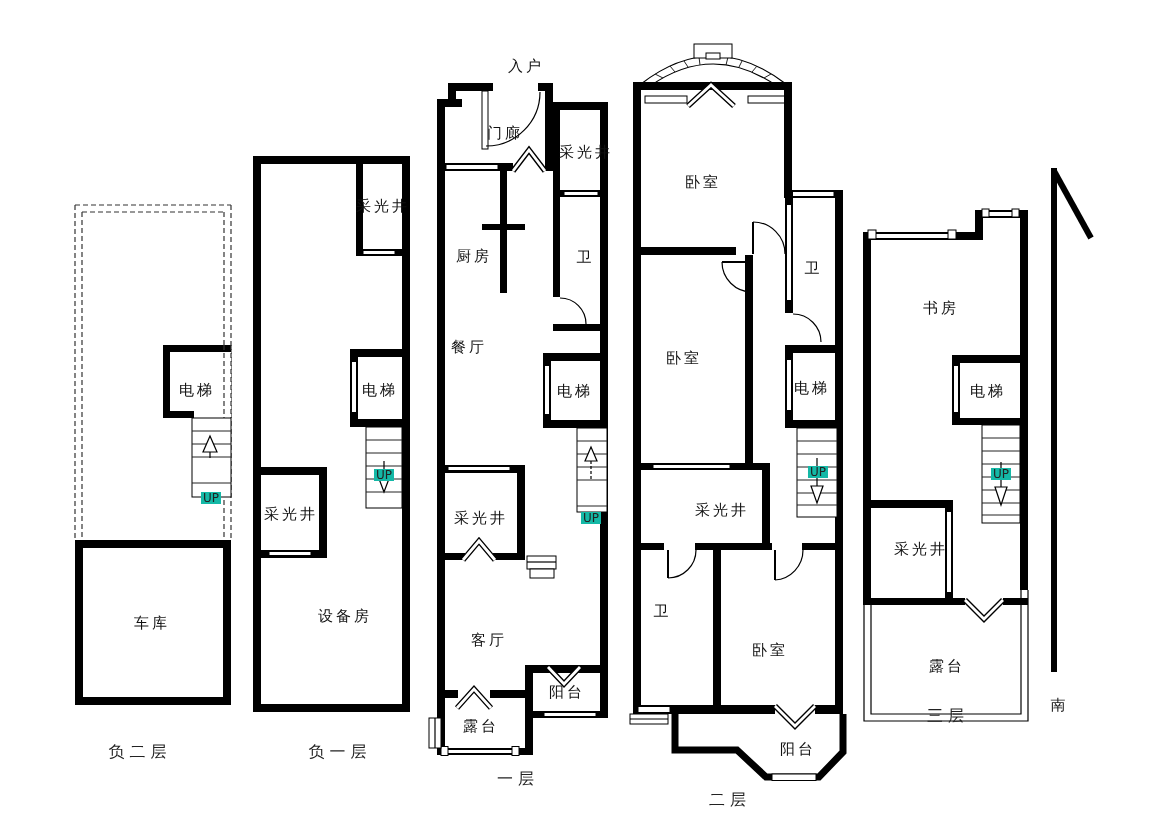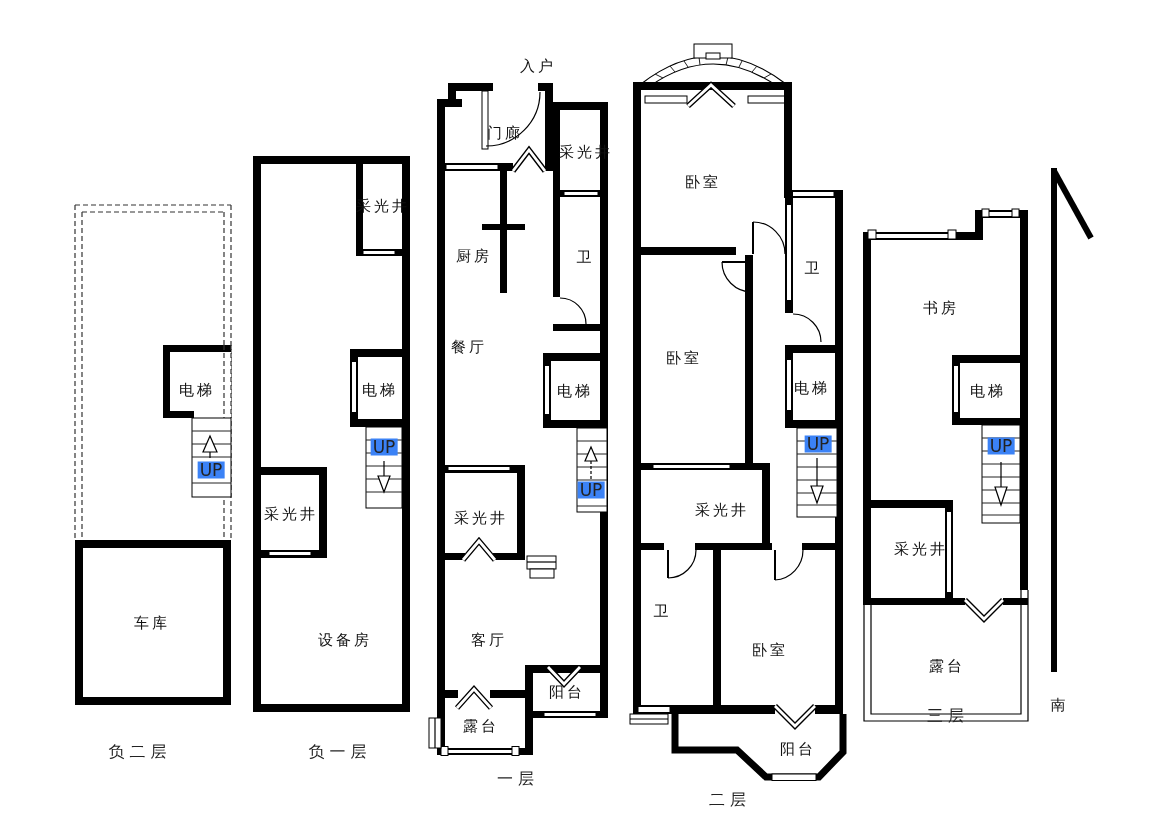--- a/index.html
+++ b/index.html
@@ -16,21 +16,21 @@
   .chev-w{stroke:#fff;stroke-width:2.8;fill:none;stroke-linecap:butt;stroke-linejoin:miter;}
   .door{stroke:#000;stroke-width:1.2;fill:none;}
   .leaf{stroke:#000;stroke-width:2;fill:none;}
   .wr{fill:#fff;}
   .arrowhead{fill:#fff;stroke:#000;stroke-width:1.2;}
   .tail{stroke:#000;stroke-width:1.2;fill:none;}
   .tail.dashed{stroke-dasharray:3 2;}
   .lbl{position:absolute;transform:translate(-50%,-50%);font-size:15px;color:#111;
        letter-spacing:3px;white-space:nowrap;line-height:1;}
   .lbl.fl{font-size:16px;letter-spacing:5px;color:#222;}
-  .lbl.up{font-size:17px;letter-spacing:0;background:#3b82f6;padding:0 2px;color:#222;}
+  .lbl.up{font-size:12px;letter-spacing:0;background:#14b8a6;padding:0 2px;color:#222;margin-top:28px;}
   .lbl.one{letter-spacing:0;}
 </style>
 </head>
 <body>
 
 <div class="canvas">
 
 <svg class="plan" width="1159" height="839" viewBox="0 0 1159 839">
 
   <g>
@@ -250,24 +250,24 @@
 <span class="lbl fl" style="left:140px;top:752px">负二层</span>
 <span class="lbl" style="left:197px;top:390px">电梯</span>
 <span class="lbl up" style="left:211px;top:470px">UP</span>
 <span class="lbl" style="left:152px;top:623px">车库</span>
 
 <span class="lbl fl" style="left:340px;top:752px">负一层</span>
 <span class="lbl" style="left:383px;top:206px">采光井</span>
 <span class="lbl" style="left:380px;top:390px">电梯</span>
 <span class="lbl up" style="left:384px;top:447px">UP</span>
 <span class="lbl" style="left:291px;top:514px">采光井</span>
-<span class="lbl" style="left:345px;top:640px">设备房</span>
+<span class="lbl" style="left:345px;top:616px">设备房</span>
 
 <span class="lbl fl" style="left:518px;top:779px">一层</span>
-<span class="lbl" style="left:538px;top:66px">入户</span>
+<span class="lbl" style="left:526px;top:66px">入户</span>
 <span class="lbl" style="left:505px;top:133px">门廊</span>
 <span class="lbl" style="left:586px;top:152px">采光井</span>
 <span class="lbl" style="left:474px;top:256px">厨房</span>
 <span class="lbl one" style="left:584px;top:257px">卫</span>
 <span class="lbl" style="left:469px;top:347px">餐厅</span>
 <span class="lbl" style="left:575px;top:391px">电梯</span>
 <span class="lbl up" style="left:591px;top:490px">UP</span>
 <span class="lbl" style="left:481px;top:518px">采光井</span>
 <span class="lbl" style="left:489px;top:640px">客厅</span>
 <span class="lbl" style="left:481px;top:726px">露台</span>

